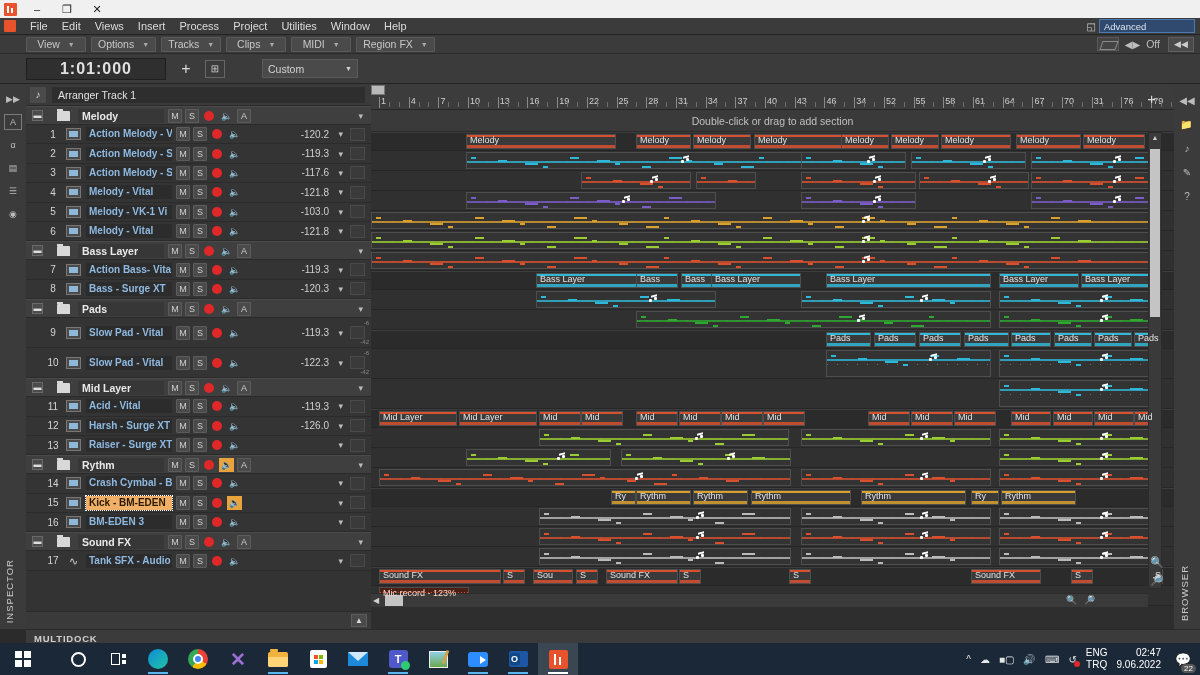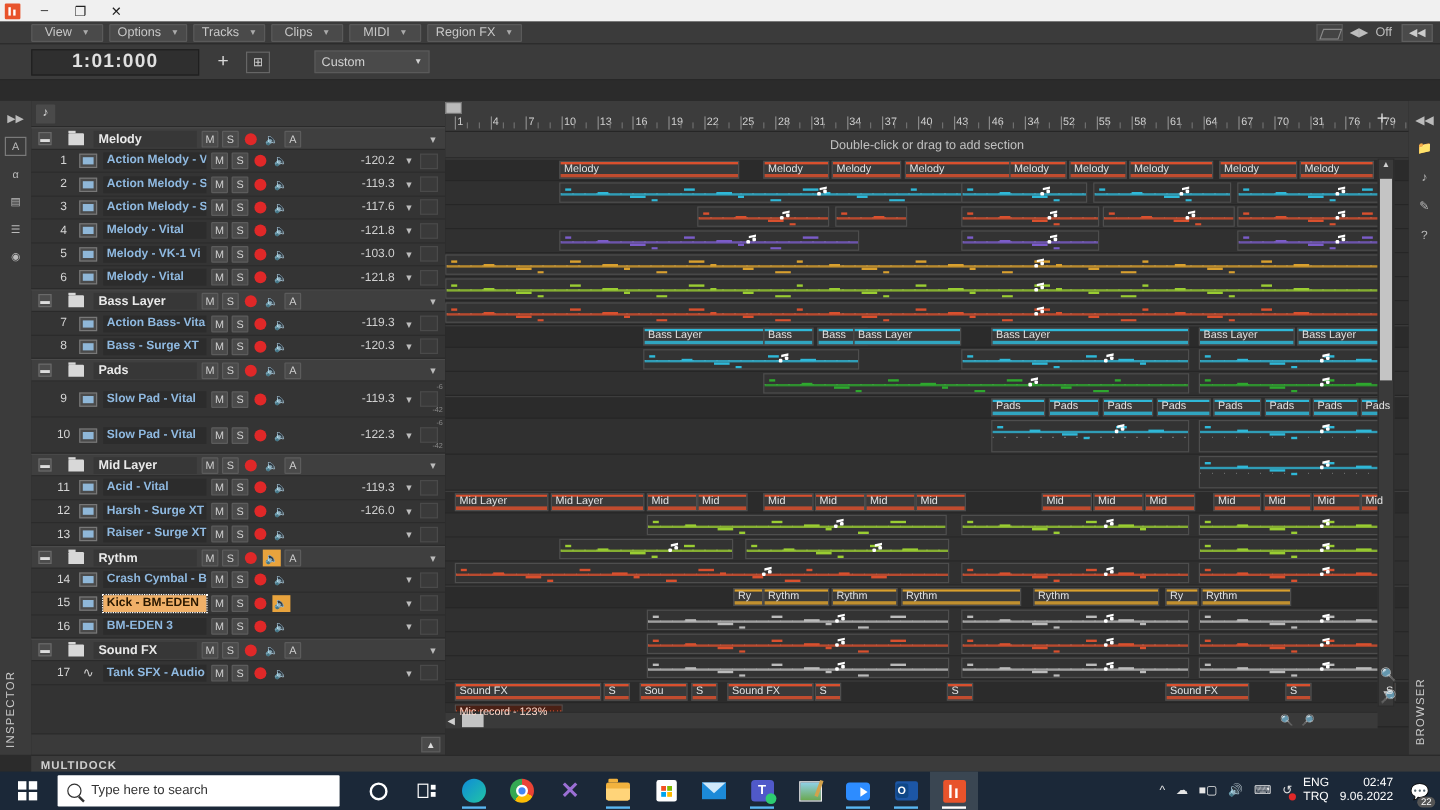--- a/index.html
+++ b/index.html
@@ -210,20 +210,37 @@
 
   <div class="titlebar">
     <div class="tb-ico"></div>
     <div class="tb-btns">
       <div class="tb-btn">–</div>
       <div class="tb-btn">❐</div>
       <div class="tb-btn close">✕</div>
     </div>
   </div>
 
+  <div class="menubar">
+    <div class="mb-ico"></div>
+    <span class="mi">File</span>
+    <span class="mi">Edit</span>
+    <span class="mi">Views</span>
+    <span class="mi">Insert</span>
+    <span class="mi">Process</span>
+    <span class="mi">Project</span>
+    <span class="mi">Utilities</span>
+    <span class="mi">Window</span>
+    <span class="mi">Help</span>
+    <div style="margin-left:auto;display:flex;align-items:center;gap:3px;padding-right:5px;">
+      <span style="color:#ccc;font-size:10px;">◱</span>
+      <span style="width:96px;height:14px;background:#2f4a6e;border:1px solid #4a7ab0;color:#d8e4f0;
+            font-size:9.5px;display:flex;align-items:center;padding-left:4px;">Advanced</span>
+    </div>
+  </div>
 
   <div class="modrow">
     <div class="leftpad"></div>
     <div class="modbtn">
         <span>View</span>
         <span class="car">▼</span>
       </div>
     <div class="modbtn">
         <span>Options</span>
         <span class="car">▼</span>
@@ -271,20 +288,21 @@
       <div class="ico nb">α</div>
       <div class="ico nb">▤</div>
       <div class="ico nb">☰</div>
       <div class="ico nb">◉</div>
       <div class="vert">INSPECTOR</div>
     </div>
 
     <div class="trackpane">
       <div class="arrbar">
         <div class="arrnote">♪</div>
+        <div class="arrname">Arranger Track 1</div>
       </div>
       <div class="tracks" id="track-list">
           <div class="grp">
             <span class="mini">▬</span>
             <span class="folder"></span>
             <span class="gname">Melody</span>
             <span class="msbtns">
               <span class="sq">M</span>
               <span class="sq">S</span>
               <span class="recwrap">
@@ -1760,24 +1778,20 @@
 
   <div class="taskbar">
     <div class="startbtn">
       <div class="winlogo">
           <div></div>
           <div></div>
           <div></div>
           <div></div>
         </div>
     </div>
-    <div class="searchbox">
-      <div class="mag"></div>
-      <div class="ph">Type here to search</div>
-    </div>
     <div class="tbicons">
       <div class="tbi">
         <div style="width:15px;height:15px;border:2px solid #fff;border-radius:50%;"></div>
         </div>
       <div class="tbi">
         <div style="display:flex;gap:2px;align-items:center;">
           <div style="width:9px;height:12px;border:1.5px solid #fff;"></div>
           <div style="display:flex;flex-direction:column;gap:2px;">
             <div style="width:4px;height:4px;background:#fff;"></div>
             <div style="width:4px;height:4px;background:#fff;"></div>

